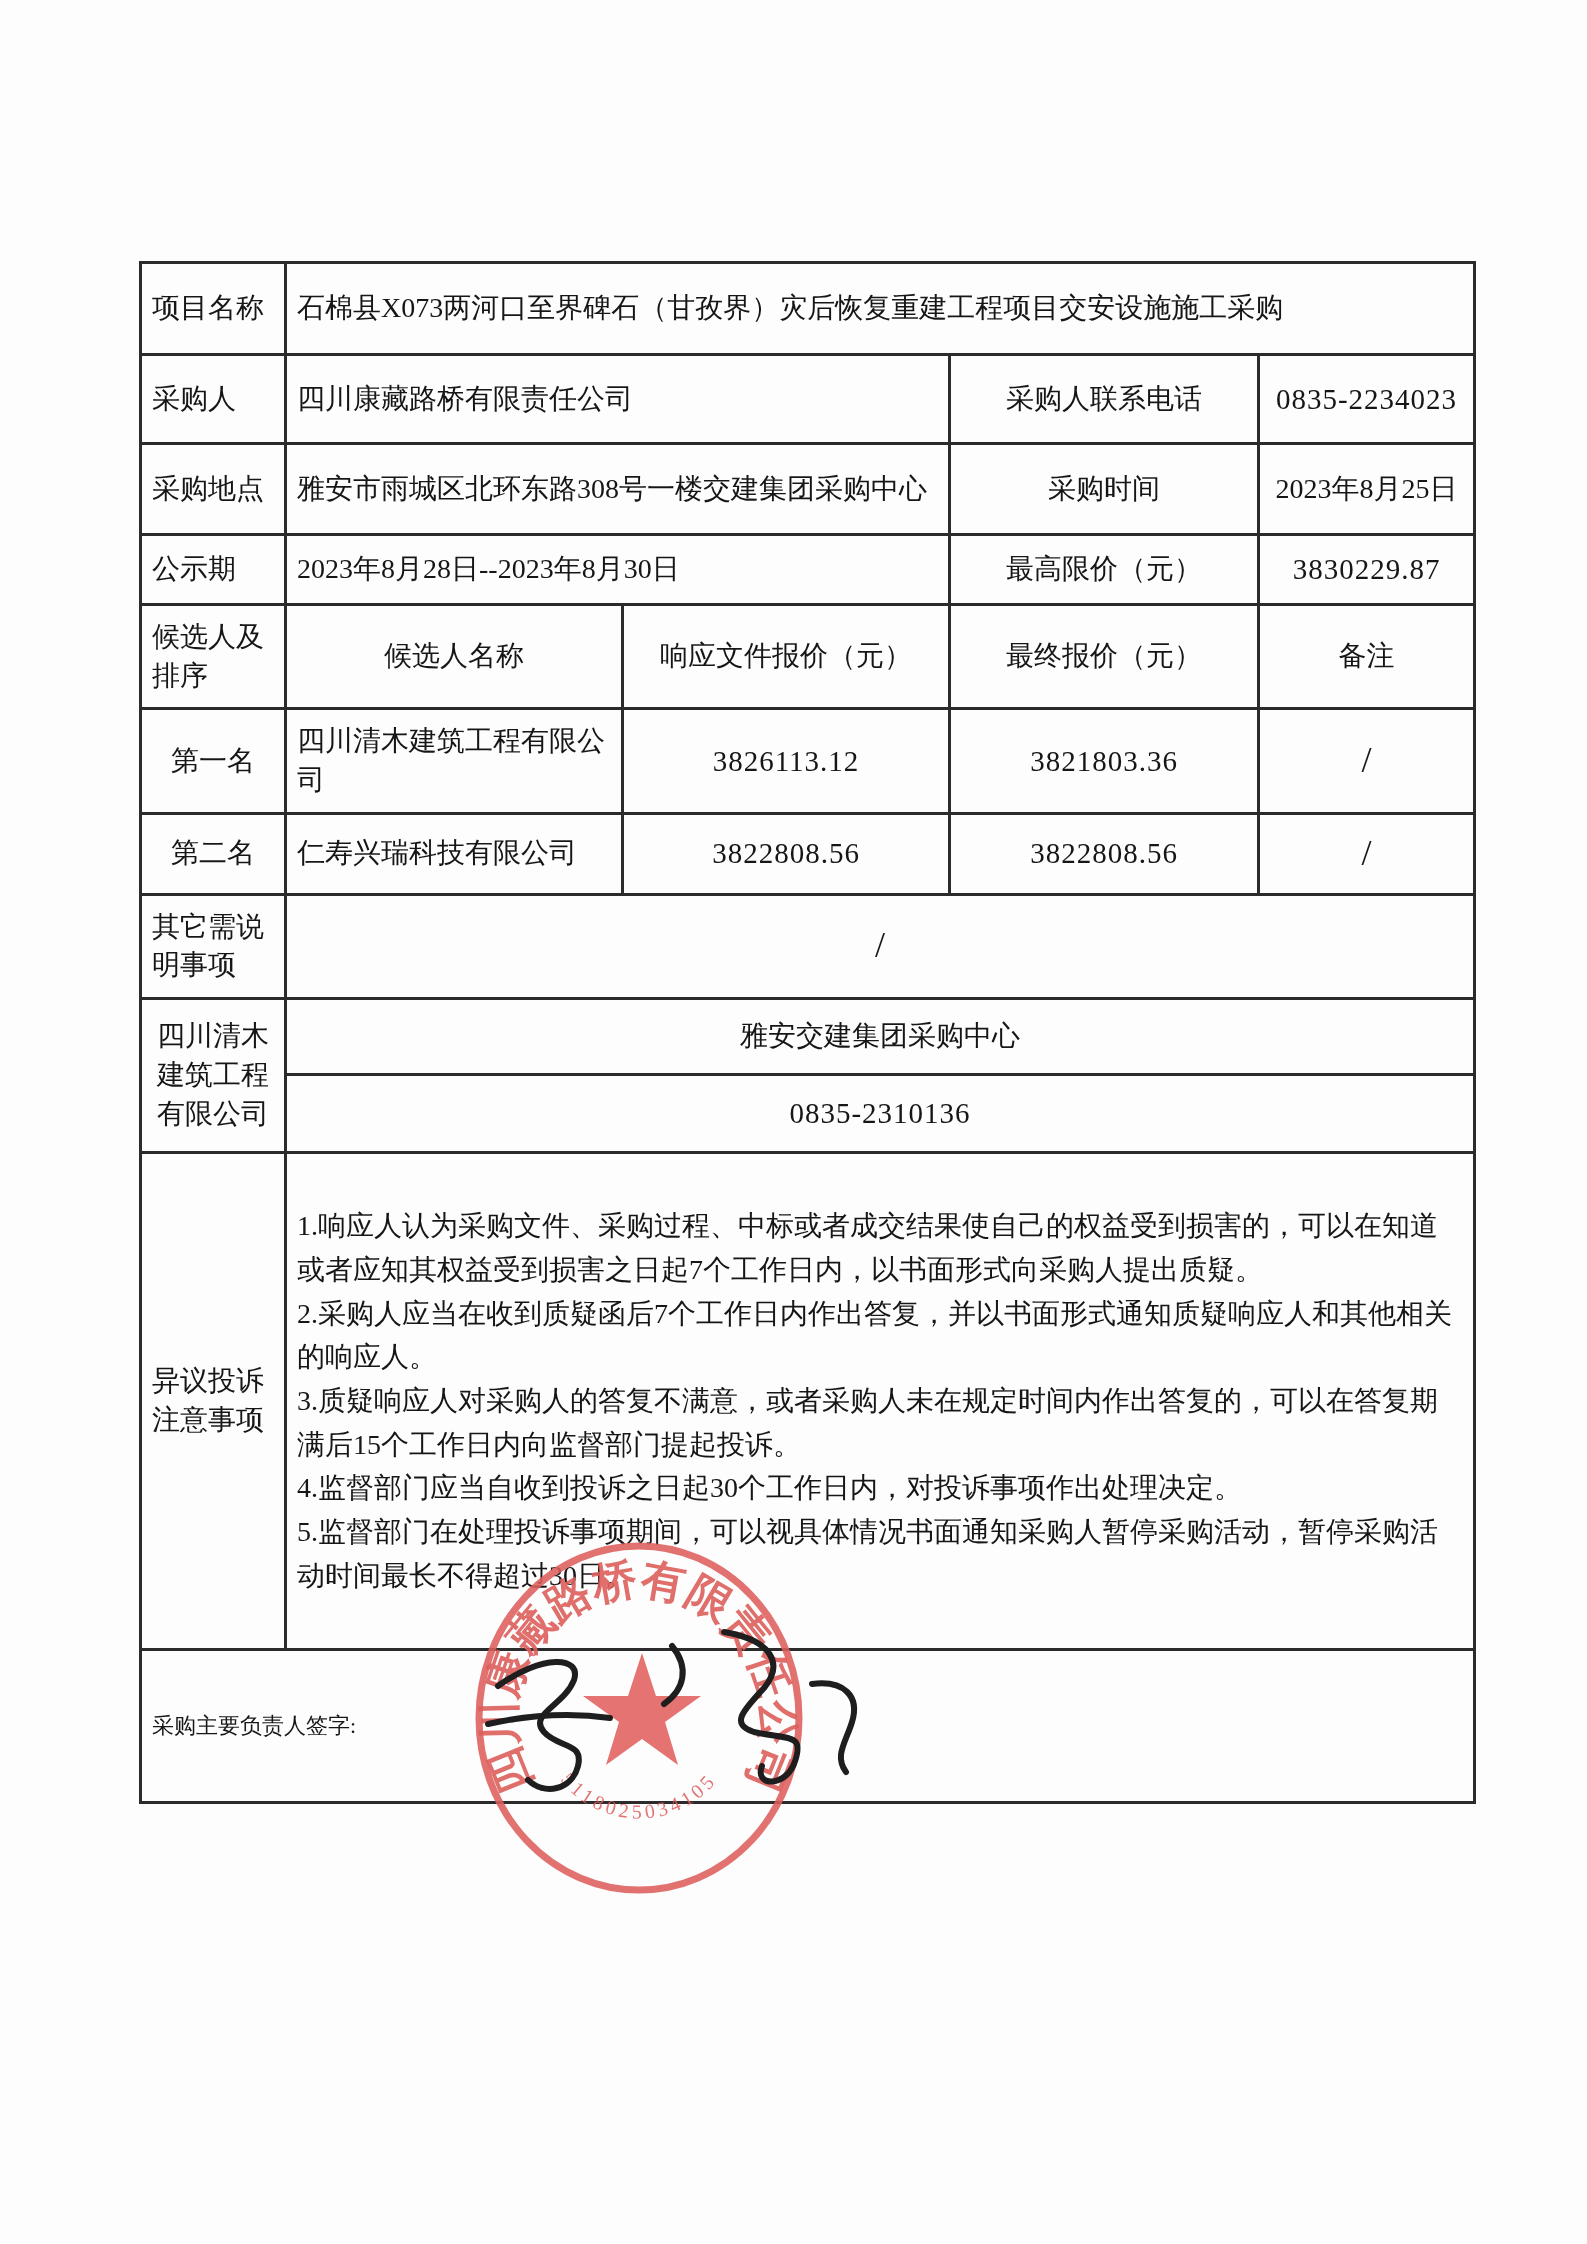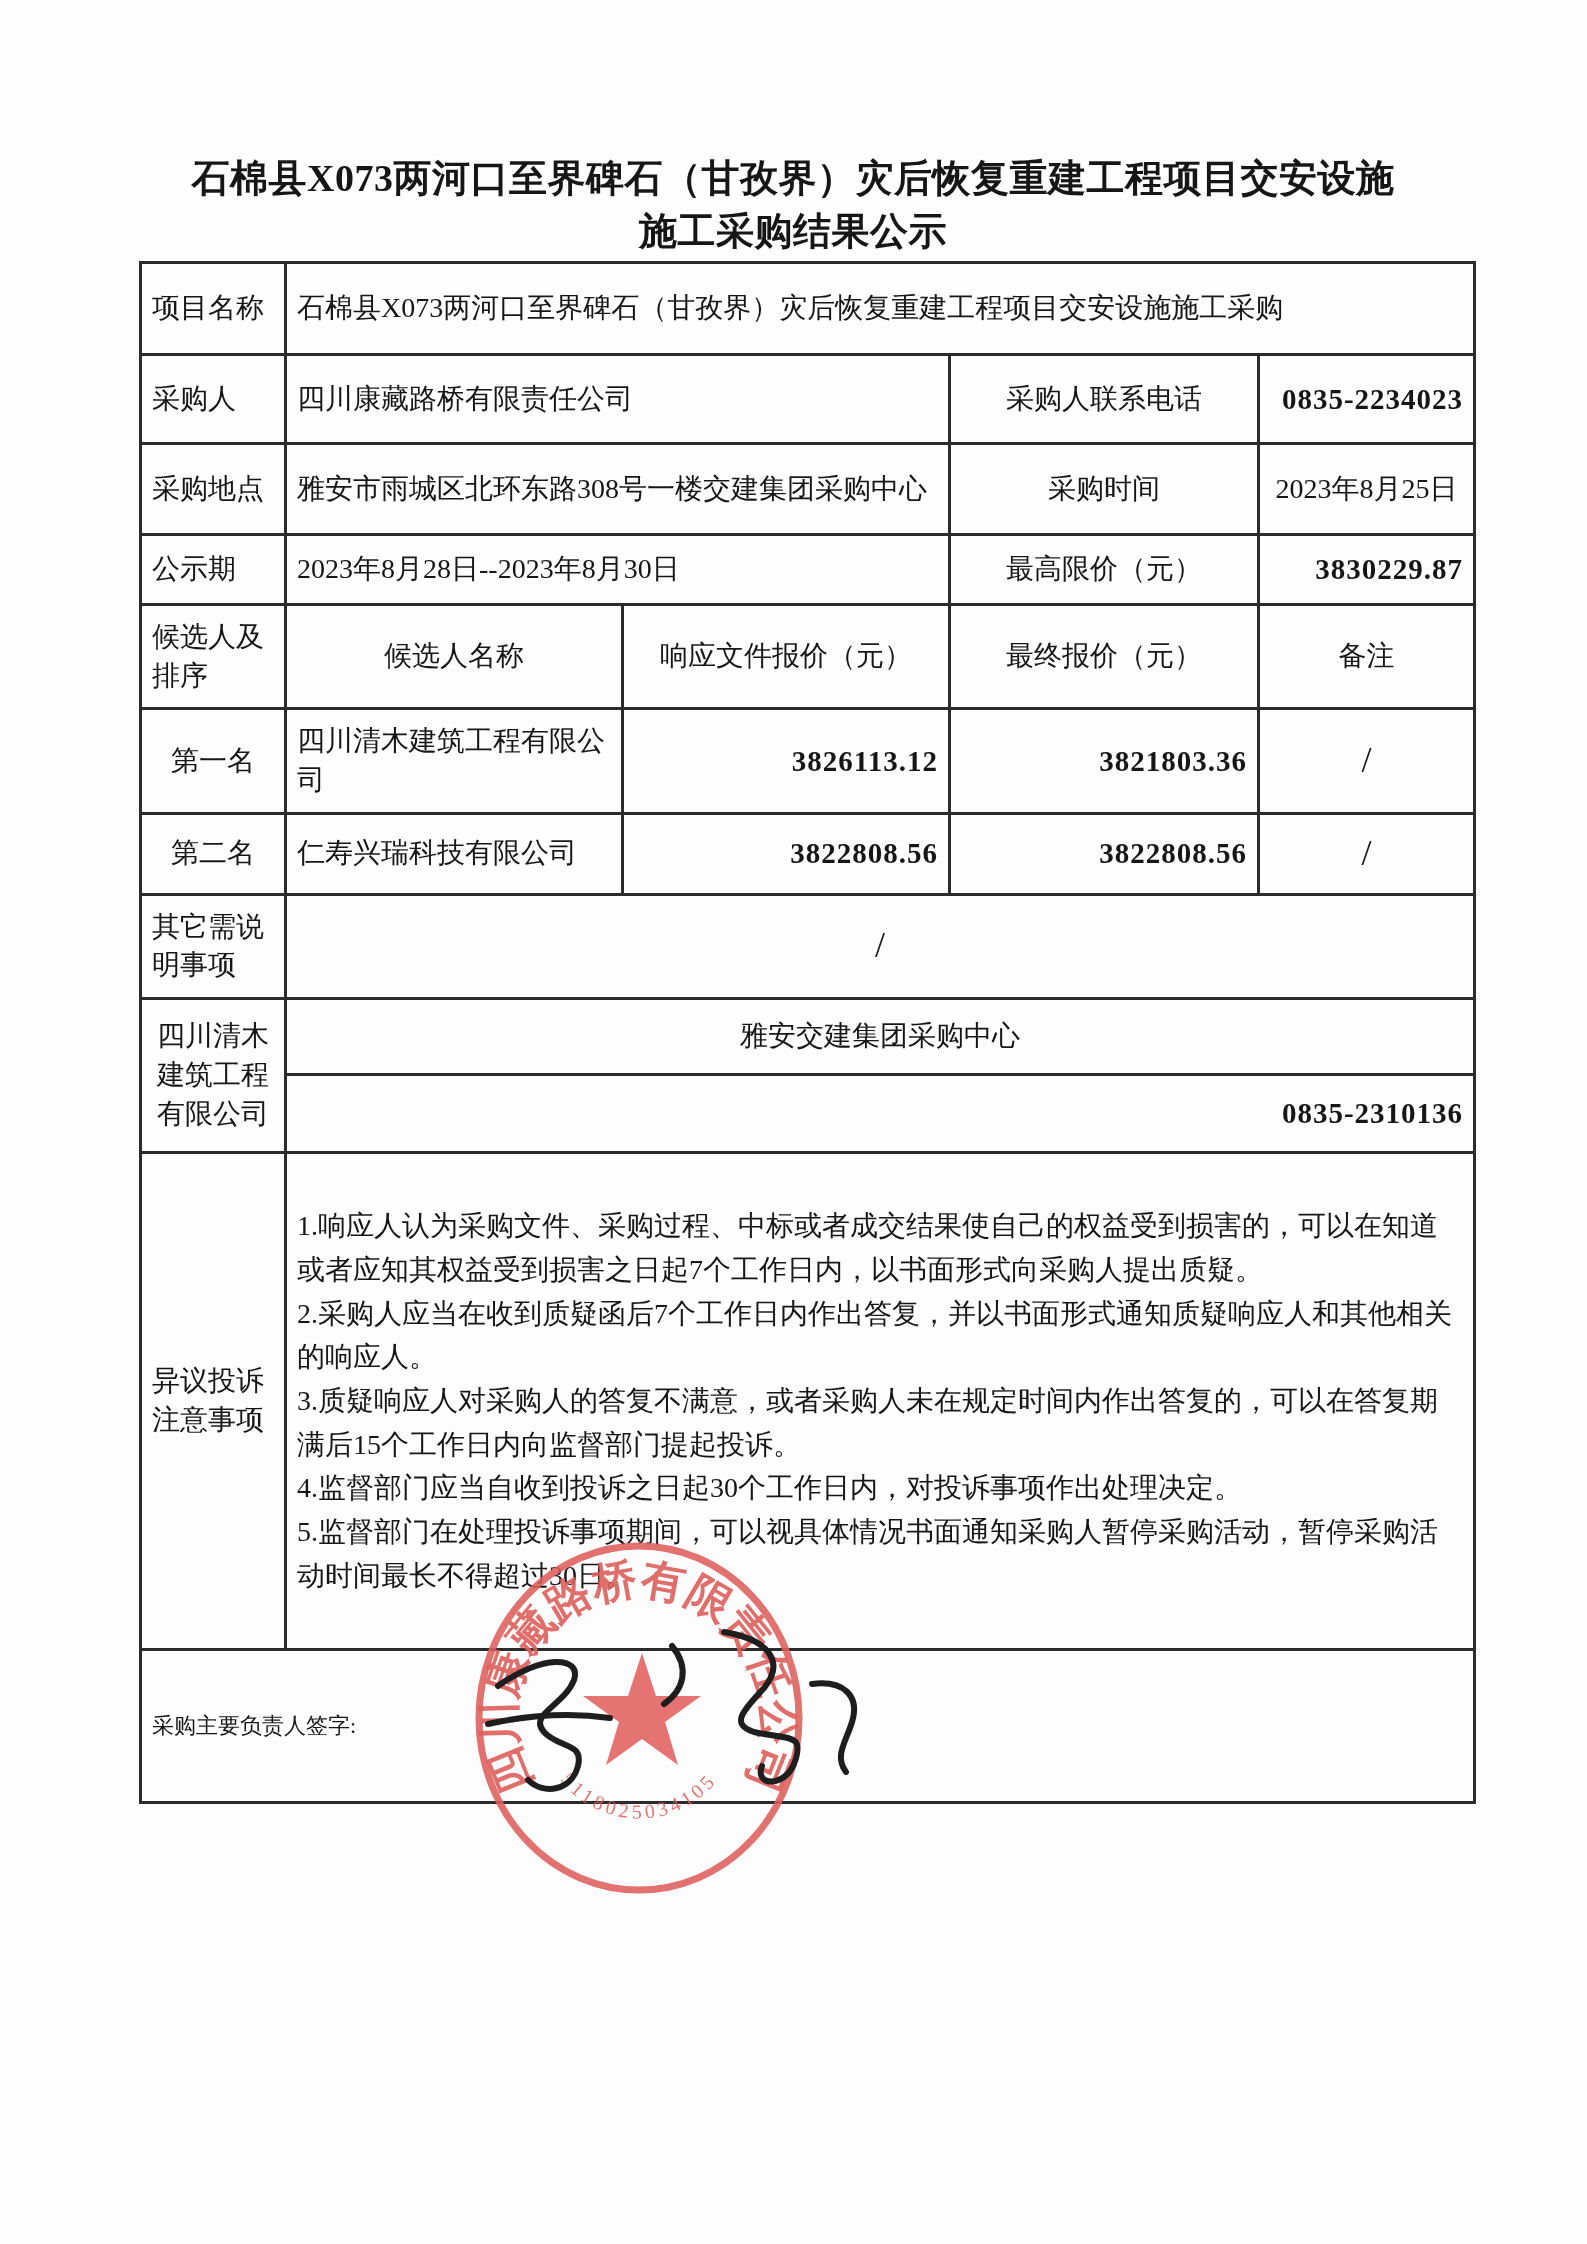--- a/index.html
+++ b/index.html
@@ -17,38 +17,37 @@
     position:absolute;top:261px;left:139px;width:1334px;
     border-collapse:collapse;table-layout:fixed;font-size:28px;
   }
   table.doc td{
     border:3px solid #2b2b2b;padding:12px 10px;vertical-align:middle;
     line-height:1.38;word-break:break-all;background:#fdfdfe;
   }
   .lbl{text-align:left;padding-left:8px;padding-right:8px;}
   .lblc{text-align:center;padding-left:6px;padding-right:6px;}
   .ctr{text-align:center;}
-  .num{text-align:right;font-size:29px;letter-spacing:1px;font-weight:bold;}
+  .num{text-align:center;font-size:29px;letter-spacing:1px;}
   .slash{text-align:center;font-size:36px;}
   .val-location{padding-right:34px;}
   .name-cell{padding:4px 18px 4px 12px;}
   .h92{height:92px}.h89{height:89px}.h91{height:91px}.h70{height:70px}
   .h94{height:94px}.h95{height:95px}.h81{height:81px}.h83{height:83px}
   .h76{height:76px}.h78{height:78px}.h497{height:497px}.h153{height:153px}
   .objection-cell{padding:10px 16px;vertical-align:middle;}
   .objection-cell p{margin:0;line-height:1.56;text-align:left;}
   .sig-cell{padding-left:12px;font-size:22px;}
   .stamp-svg{position:absolute;left:432px;top:1528px;width:460px;height:400px;overflow:visible;z-index:5;}
 </style>
 </head>
 <body>
 
 <div class="page">
 
-  <h1 class="title">石棉县X073两河口至界碑石（甘孜界）灾后恢复重建工程项目交安设施施工采购结果公示</h1>
 
   <table class="doc">
     <colgroup>
       <col style="width:145px">
         <col style="width:337px">
         <col style="width:327px">
       <col style="width:309px">
         <col style="width:216px">
     </colgroup>
 

